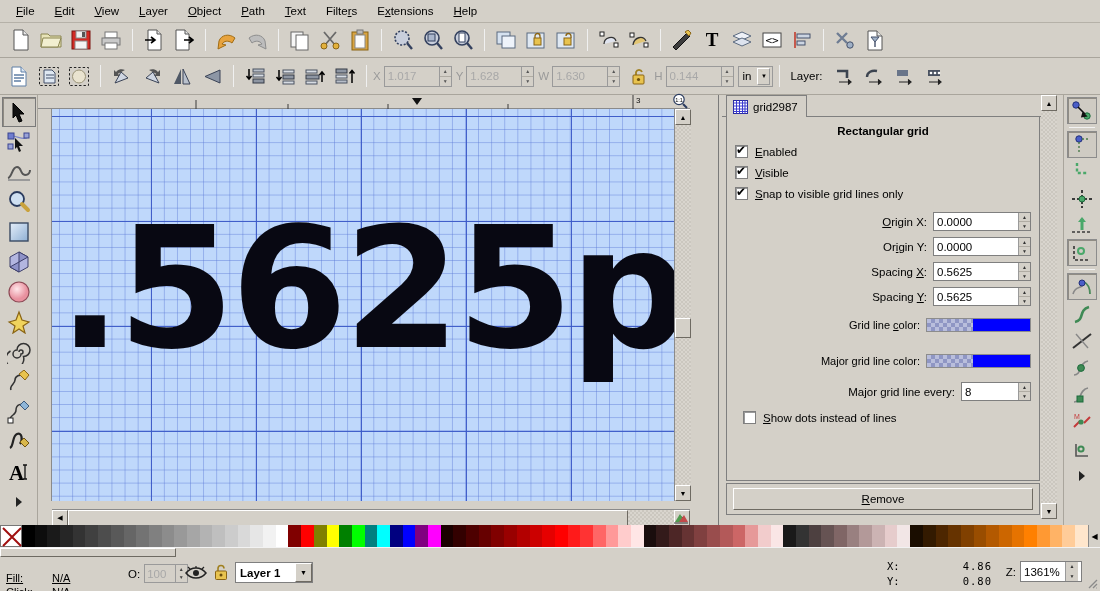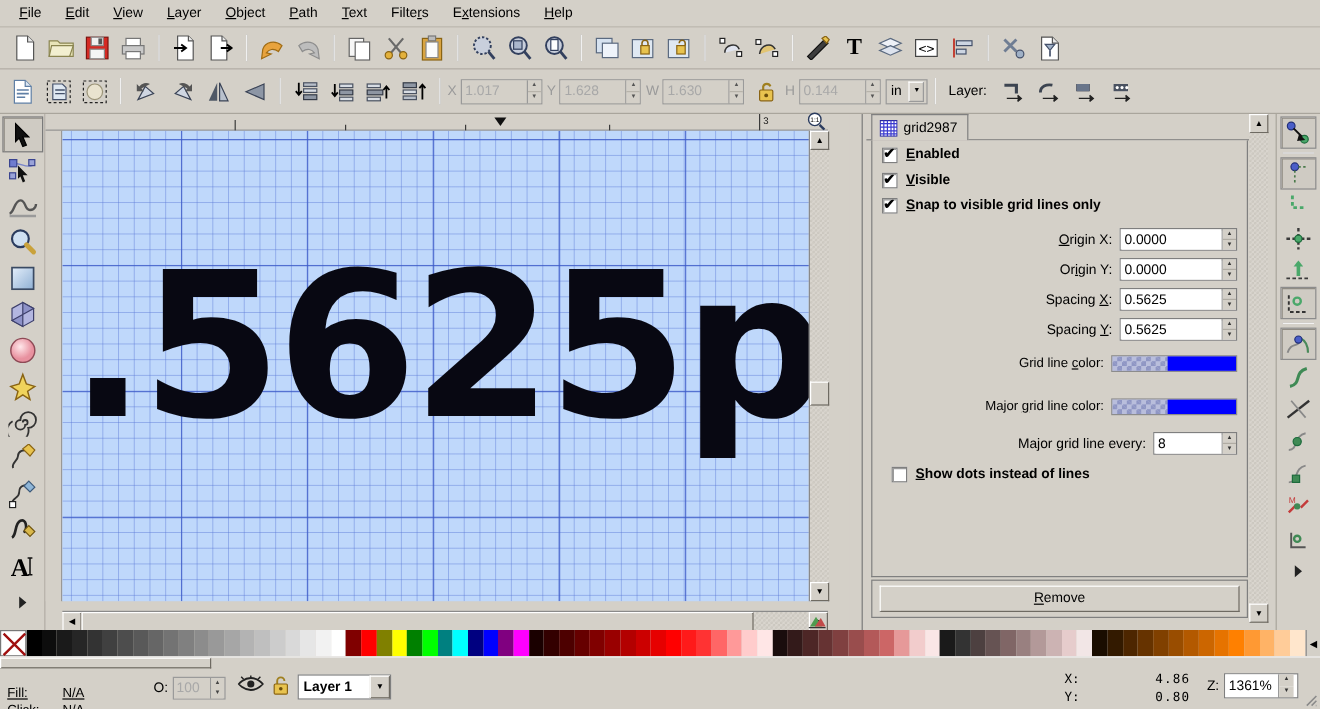--- a/index.html
+++ b/index.html
@@ -111,21 +111,21 @@
     background:#d4d0c8; }
   .tabstrip{ position:relative; height:22px; border-bottom:1px solid #7f7f7f; }
   .tab{ position:absolute; left:4px; top:0px; height:22px; padding:0 8px 0 6px;
     background:#d4d0c8; border:1px solid #7f7f7f; border-bottom:none;
     display:flex; align-items:center; gap:5px; font-size:11.5px; }
   .tab .tabicon{ width:15px; height:14px; }
   .pbody{ position:absolute; left:4px; top:22px; width:314px; height:364px;
     border:1px solid #7f7f7f; border-top:none; background:#d4d0c8;
     padding:6px 8px 0 8px; }
   .ptitle{ text-align:center; font-weight:bold; font-size:11.5px; margin:2px 0 8px 0; }
-  .chkrow{ display:flex; align-items:flex-start; gap:7px; margin-bottom:8px;font-weight:bold; }
+  .chkrow{ display:flex; align-items:center; gap:7px; margin-bottom:8px; }
   .chk{ width:13px; height:13px; background:#fff; border:1px solid #7f7f7f;
     box-shadow:inset 1px 1px 0 #9a9a9a; position:relative; }
   .chk.on::after{ content:"\2714"; position:absolute; left:0px; top:-3px;
     font-size:12px; color:#000; }
   .chklbl{ font-size:11.5px; }
   .frow{ display:flex; align-items:center; justify-content:flex-end;
     gap:6px; margin-bottom:6px; }
   .frow .lbl{ font-size:11.5px; text-align:right; }
   .pspin{ display:flex; width:98px; height:19px; border:1px solid #7f7f7f;
     background:#fff; box-shadow:inset 1px 1px 0 #9a9a9a; }
@@ -202,22 +202,22 @@
   .ospin{ display:flex; width:44px; height:19px; border:1px solid #9a9a9a;
     background:#d4d0c8; }
   .ospin input{ width:30px; border:0; background:#d4d0c8; color:#a8a8a8;
     font-size:11.5px; padding:0 2px; outline:none;
     font-family:"Liberation Sans",sans-serif; }
   .ospin .arrows{ width:11px; display:flex; flex-direction:column;
     border-left:1px solid #9a9a9a; }
   .ospin .arrows i{ flex:1; background:#d4d0c8; display:flex;
     align-items:center; justify-content:center; font-size:5px;
     font-style:normal; line-height:1; color:#444; }
-  #layerbox{ position:absolute; left:198px; top:14px; display:flex;
-    align-items:flex-start; gap:6px; }
+  #layerbox{ position:absolute; left:185px; top:14px; display:flex;
+    align-items:flex-end; gap:6px; }
   #layersel{ display:flex; width:78px; height:21px; background:#fff;
     border:1px solid #7f7f7f; align-items:center; justify-content:space-between;
     padding-left:4px; }
   #layersel .nm{ font-size:11.5px; font-weight:bold; }
   #layersel .arw{ width:17px; height:19px; background:#d4d0c8;
     border:1px solid #fff; border-right-color:#6e6a62;
     border-bottom-color:#6e6a62; display:flex; align-items:center;
     justify-content:center; font-size:7px; }
   #statusmsg{ position:absolute; left:307px; top:17px; font-size:11.5px; }
   #coords{ position:absolute; right:108px; top:10px; width:105px;
@@ -753,20 +753,21 @@
             <svg width="15" height="14" viewBox="0 0 15 14">
                 <rect x="0.5" y="0.5" width="14" height="13" fill="#fff" stroke="#2a2aa0"></rect>
                 <path d="M3.5 .5v13M6.5 .5v13M9.5 .5v13M12 .5v13M.5 3h14M.5 6h14M.5 9h14M.5 11.5h14" stroke="#3a3ad0" stroke-width="1"></path>
               </svg>
           </span>
           <span>grid2987</span>
         </div>
       </div>
 
       <div class="pbody">
+        <div class="ptitle">Rectangular grid</div>
 
         <div class="chkrow">
           <span class="chk on"></span>
           <span class="chklbl"><u>E</u>nabled</span>
         </div>
         <div class="chkrow">
           <span class="chk on"></span>
           <span class="chklbl"><u>V</u>isible</span>
         </div>
         <div class="chkrow" style="margin-bottom:12px;">

